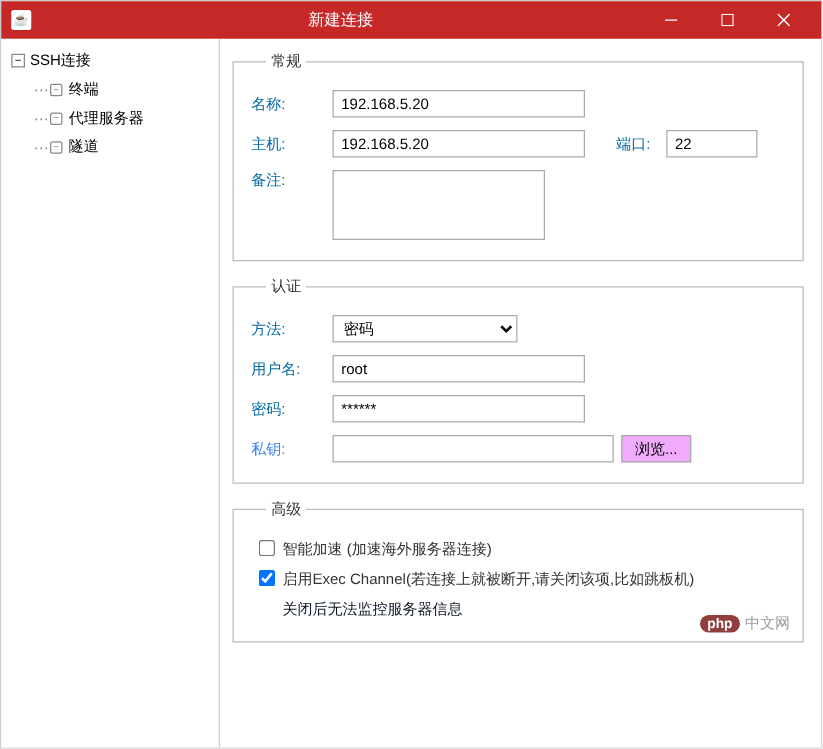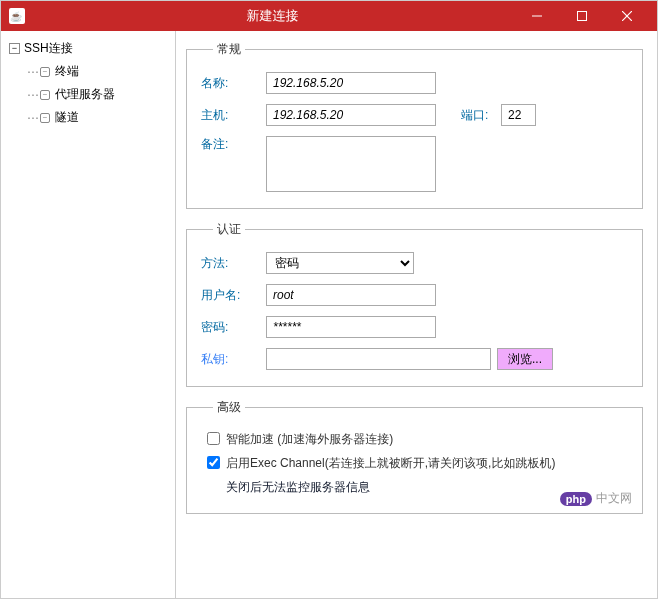--- a/index.html
+++ b/index.html
@@ -20,33 +20,33 @@
     .tree-bullet { width: 10px; height: 10px; border: 1px solid #888; border-radius: 2px; margin-right: 5px; background: #fff; display: inline-flex; align-items: center; justify-content: center; font-size: 8px; color: #888; }
     .tree-label { color: #000; }
     .content { flex: 1; padding: 10px 14px 10px 10px; overflow-y: auto; }
     fieldset { border: 1px solid #bbb; margin-bottom: 12px; padding: 14px 14px 16px 14px; position: relative; }
     legend { padding: 0 4px; font-size: 12px; color: #333; margin-left: 12px; }
     .form-row { display: flex; align-items: center; margin-bottom: 10px; }
     .form-row:last-child { margin-bottom: 0; }
     .form-label { width: 65px; color: #0369a1; flex-shrink: 0; }
     .form-label.disabled { color: #3b82f6; }
     .form-input { border: 1px solid #aaa; padding: 3px 6px; font-size: 12px; height: 22px; font-family: inherit; }
-    .form-input.w-mid { width: 170px; font-style: italic; }
-    .form-input.w-small { width: 35px; }
+    .form-input.w-mid { width: 202px; }
+    .form-input.w-small { width: 73px; }
     .form-input.w-long { width: 225px; }
     .form-textarea { border: 1px solid #aaa; width: 170px; height: 56px; resize: none; padding: 3px 6px; font-family: inherit; }
     .form-select { border: 1px solid #aaa; width: 148px; height: 22px; font-size: 12px; padding: 1px 4px; font-family: inherit; background: #fff; }
     .port-label { margin-left: 25px; width: 40px; }
     .browse-btn { border: 1px solid #aaa; background: #f0abfc; padding: 2px 10px; height: 22px; font-size: 12px; margin-left: 6px; font-family: inherit; cursor: pointer; }
     .chk-row { display: flex; align-items: flex-start; margin-bottom: 6px; padding-left: 6px; }
     .chk { width: 13px; height: 13px; margin-right: 6px; margin-top: 2px; flex-shrink: 0; }
     .chk-label { color: #333; line-height: 1.5; }
     .sub-note { padding-left: 25px; color: #0f172a; line-height: 1.6; }
     .watermark { position: absolute; right: 10px; bottom: 6px; display: flex; align-items: center; gap: 4px; opacity: 0.85; }
-    .wm-logo { background: #4c1d95; color: #fff; font-weight: bold; font-size: 11px; padding: 1px 6px; border-radius: 10px; }
+    .wm-logo { background: #7f1d1d; color: #fff; font-weight: bold; font-size: 11px; padding: 1px 6px; border-radius: 10px; }
     .wm-text { color: #888; font-size: 12px; }
   </style>
 </head>
 <body>
 
 <div class="window">
   <div class="titlebar">
     <div class="titlebar-icon">☕</div>
     <div class="titlebar-title">新建连接</div>
     <div class="titlebar-controls">

